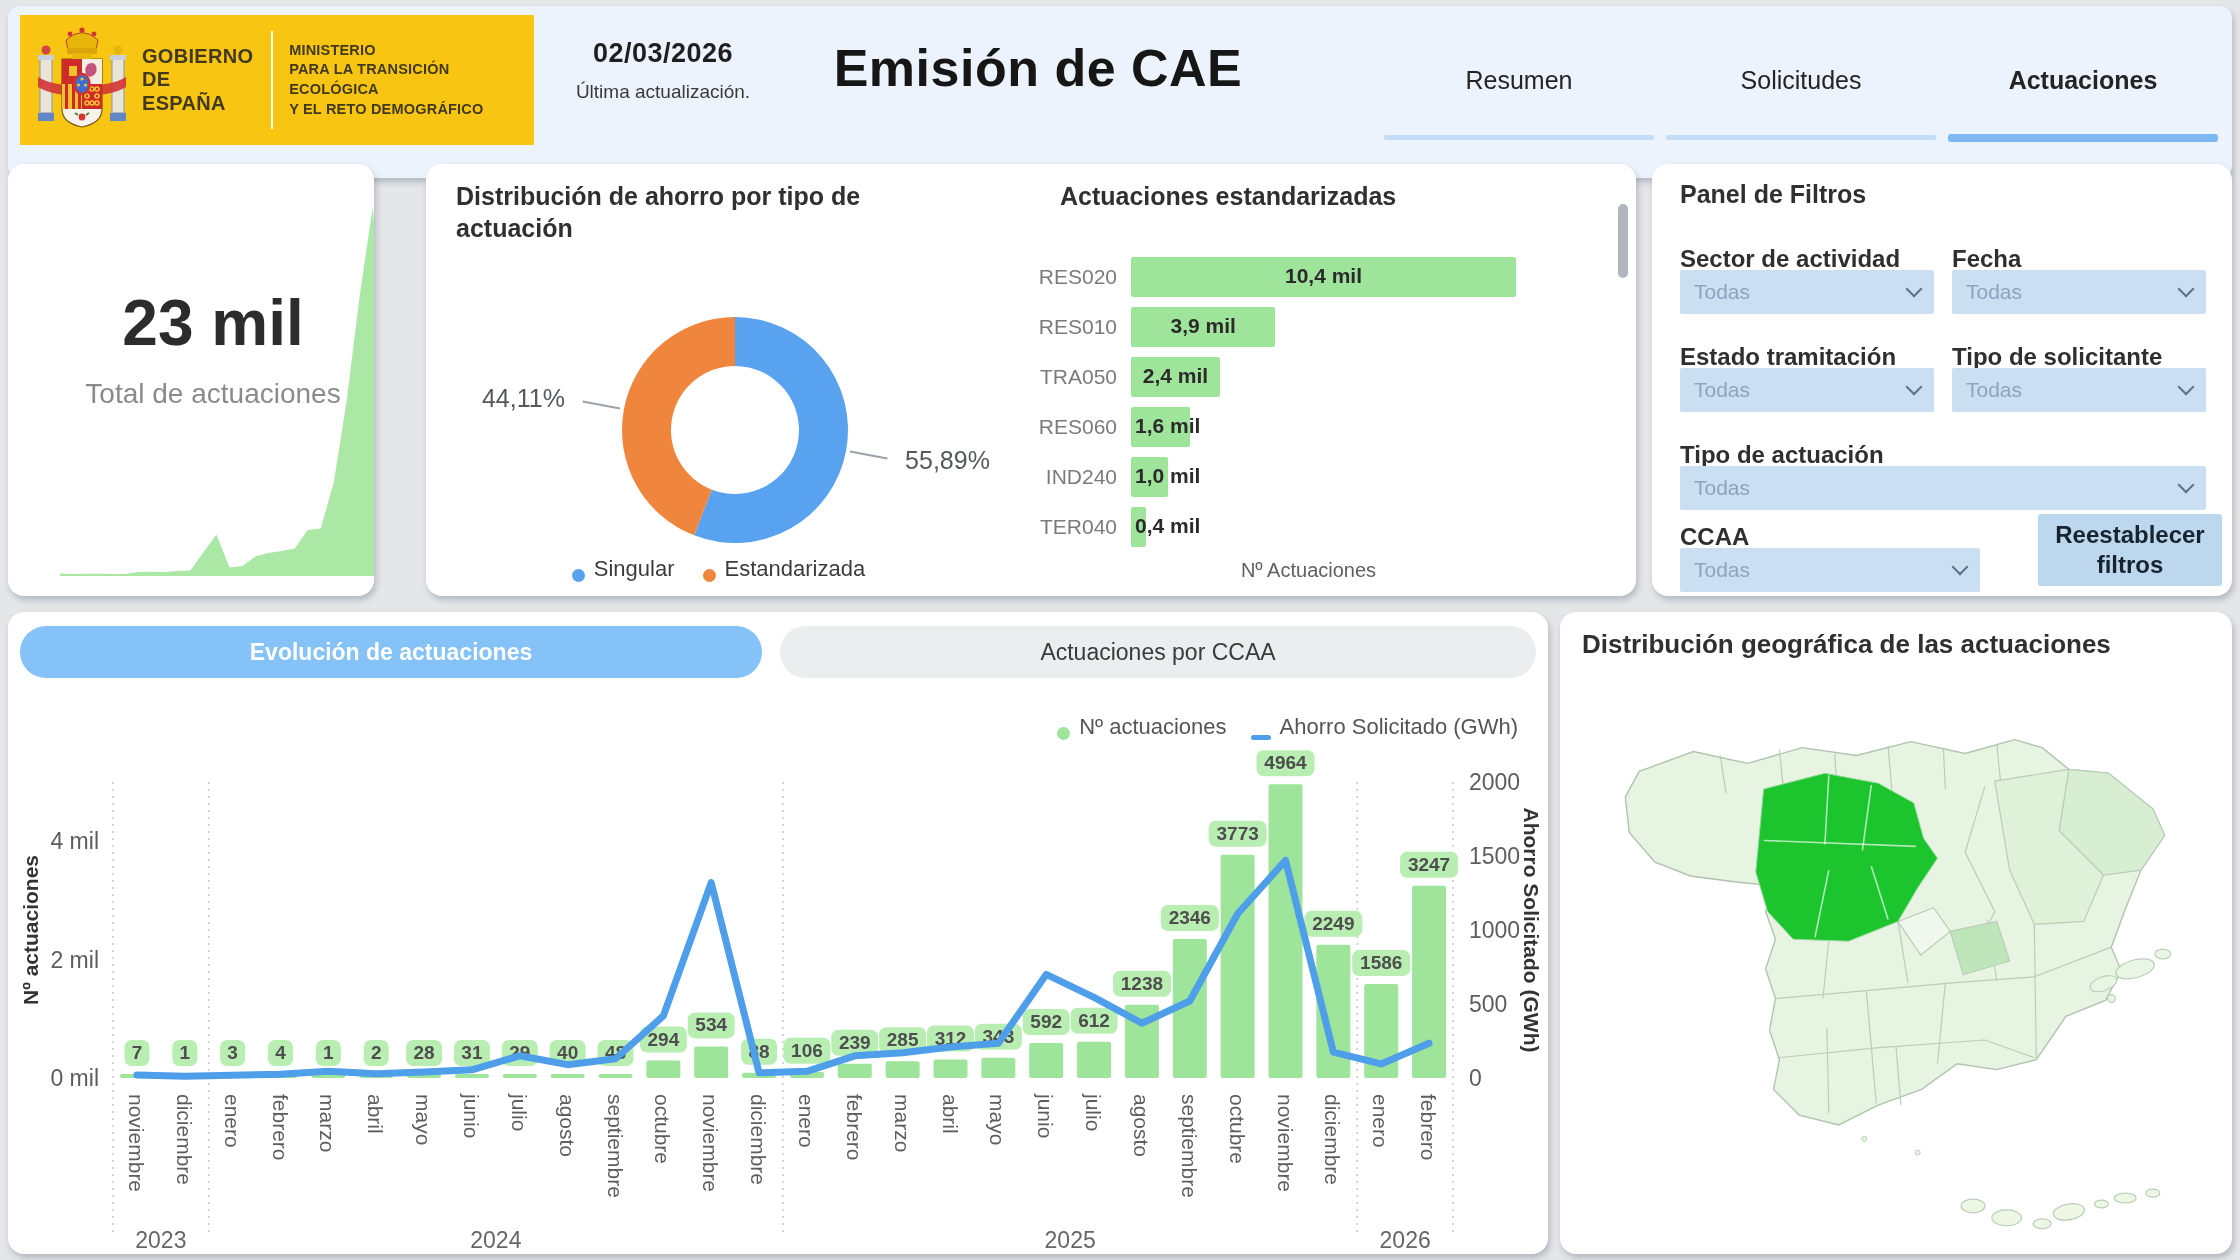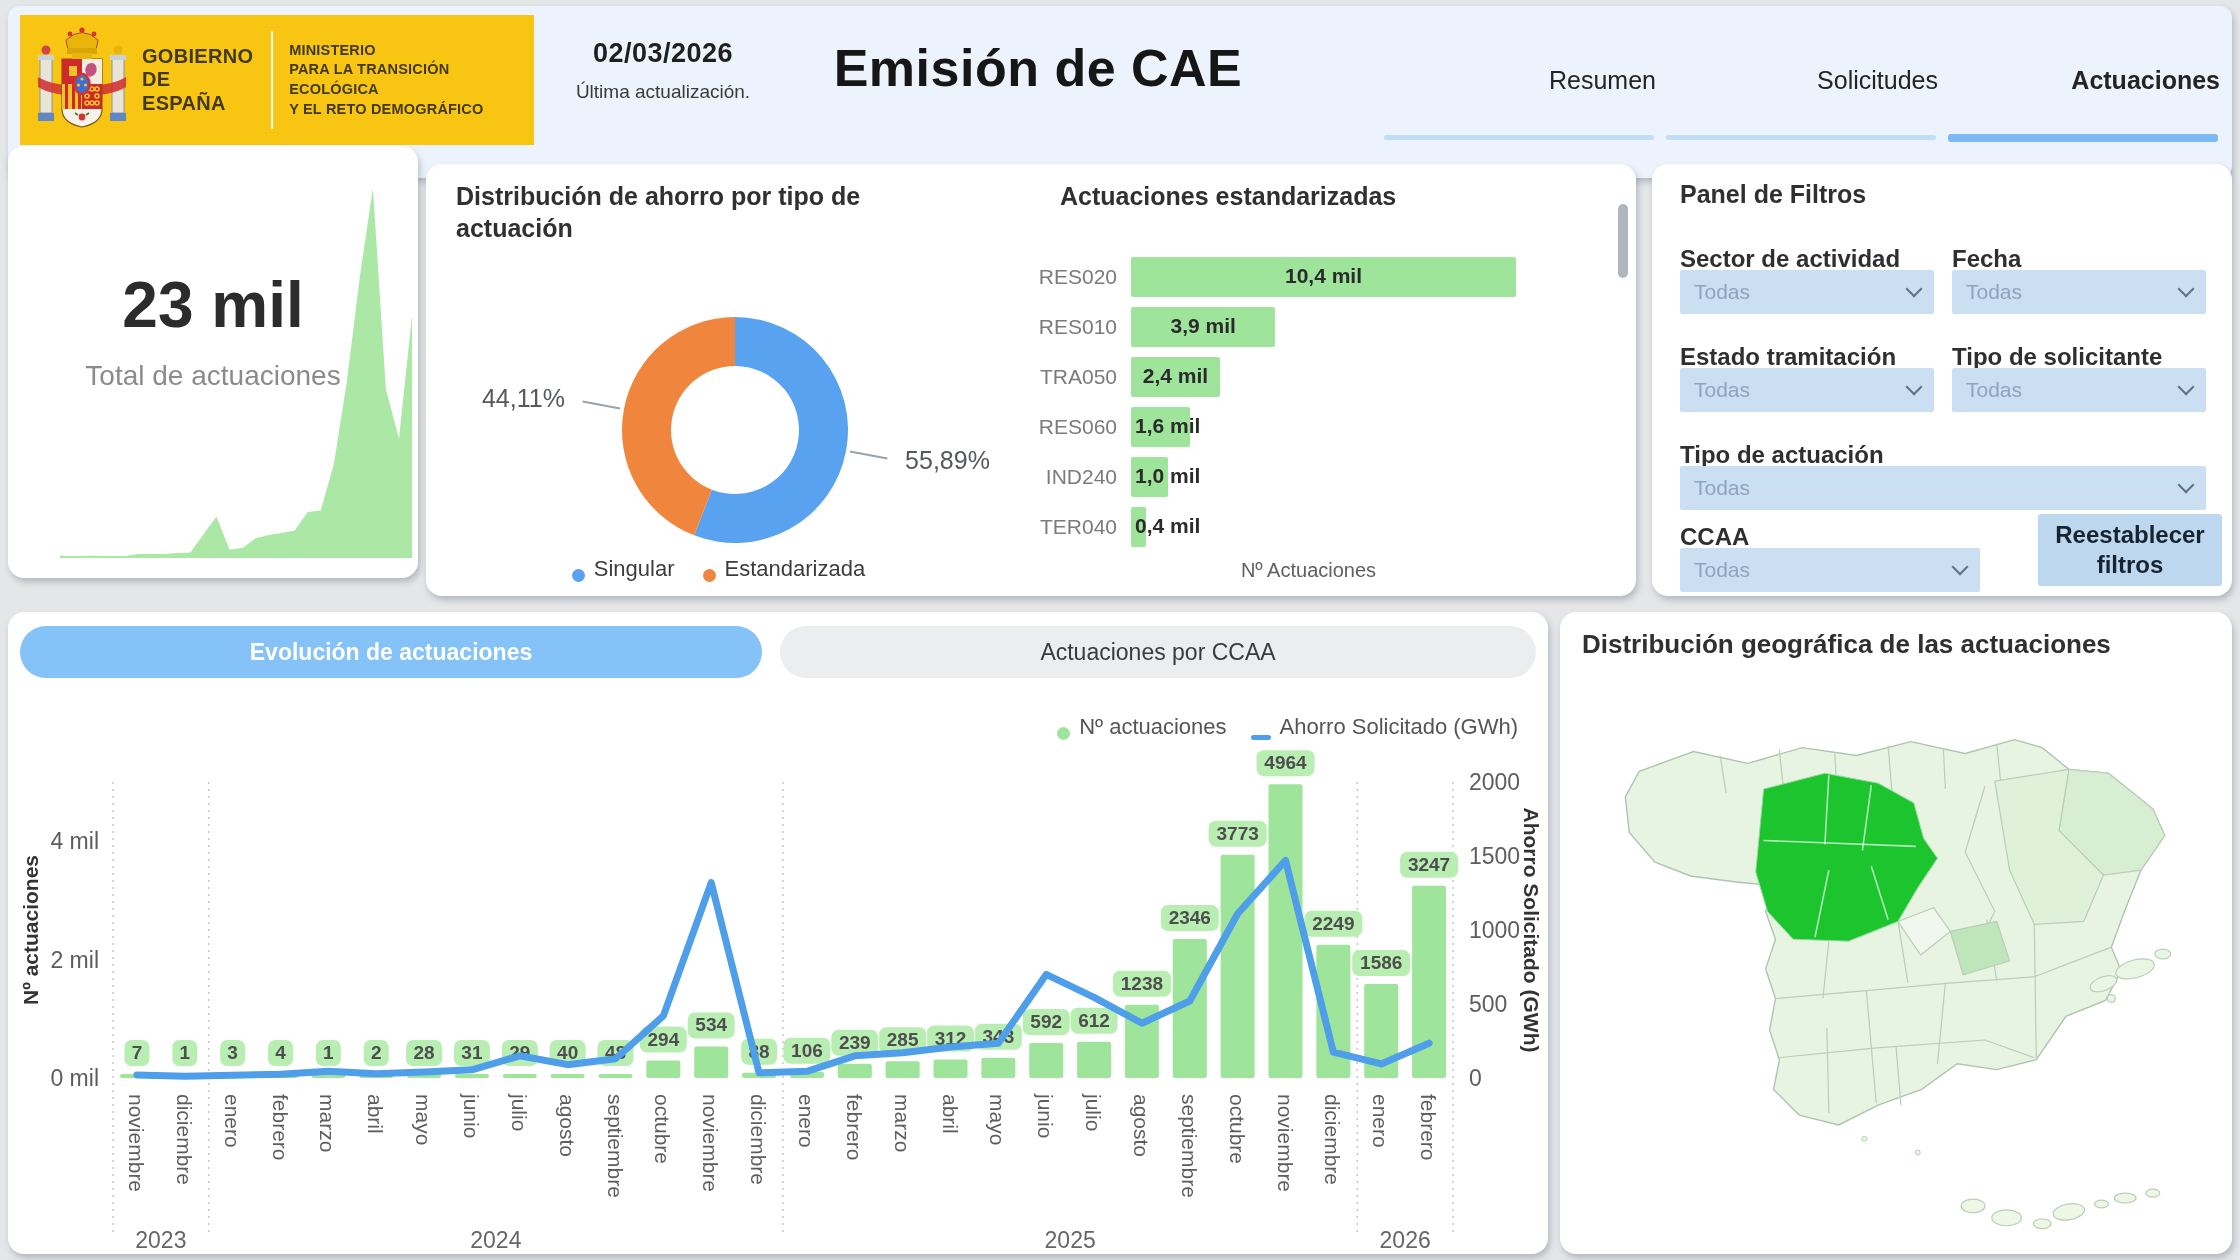--- a/index.html
+++ b/index.html
@@ -34,29 +34,29 @@
   .update-block { position:absolute; left:540px; top:32px; width:230px; text-align:center; }
   .update-date { font-size:27px; font-weight:700; color:#1f1f1f; letter-spacing:.5px; }
   .update-label { margin-top:12px; font-size:19px; color:#3a3a3a; }
 
   .page-title {
     position:absolute; left:770px; top:32px; width:520px; text-align:center;
     font-size:52px; font-weight:700; color:#161616; letter-spacing:.5px;
   }
 
   .tabs { position:absolute; right:12px; top:0; height:148px; display:flex; gap:8px; }
-  .tab { position:relative; width:274px; display:flex; align-items:center; justify-content:flex-end;
+  .tab { position:relative; width:274px; display:flex; align-items:center; justify-content:center;
          font-size:25px; color:#242424; cursor:pointer; }
   .tab .underline { position:absolute; left:2px; right:2px; bottom:14px; height:5px;
                     background:#C2DDF6; border-radius:3px; }
   .tab.active { font-weight:700; }
   .tab.active .underline { height:8px; bottom:12px; background:#7CB8F2; }
 
   
-  .kpi-card   { left:8px;    top:146px; width:410px;  height:432px; overflow:hidden; }
+  .kpi-card   { left:8px;    top:164px; width:366px;  height:432px; overflow:hidden; }
   .mid-card   { left:426px;  top:164px; width:1210px; height:432px; }
   .filter-card{ left:1652px; top:164px; width:580px;  height:432px; }
 
   .kpi-value { position:absolute; left:0; top:122px; width:410px; text-align:center;
                font-size:64px; font-weight:700; color:#2c2c2c; }
   .kpi-label { position:absolute; left:0; top:214px; width:410px; text-align:center;
                font-size:28px; color:#8b8b8b; }
   .spark-svg { position:absolute; left:52px; bottom:20px; width:352px; height:374px; }
 
   .sec-title { position:absolute; font-size:25px; font-weight:700; color:#303030; line-height:1.28; }

